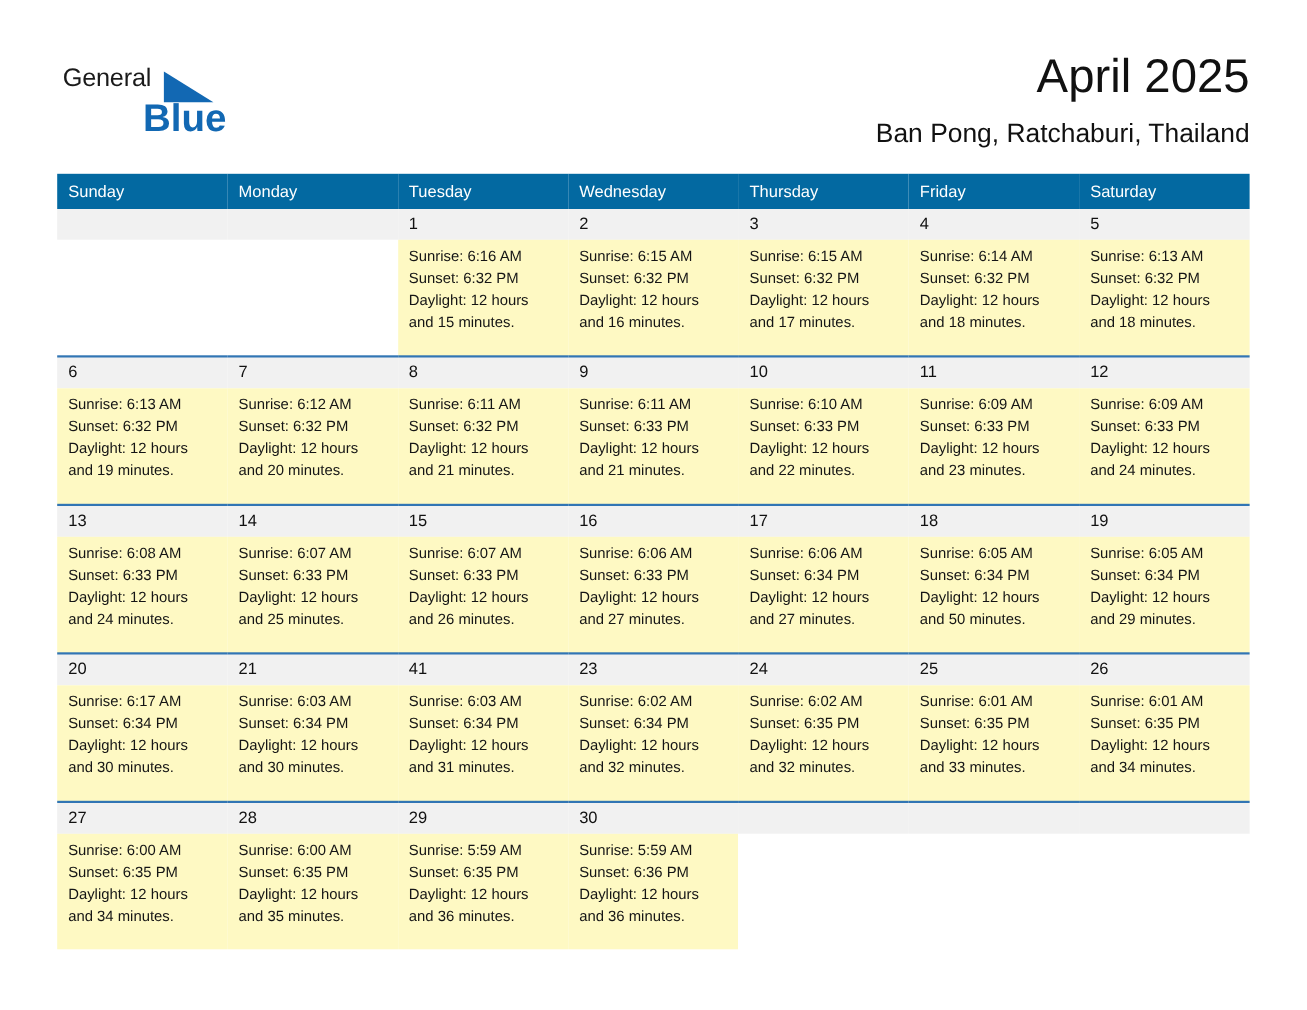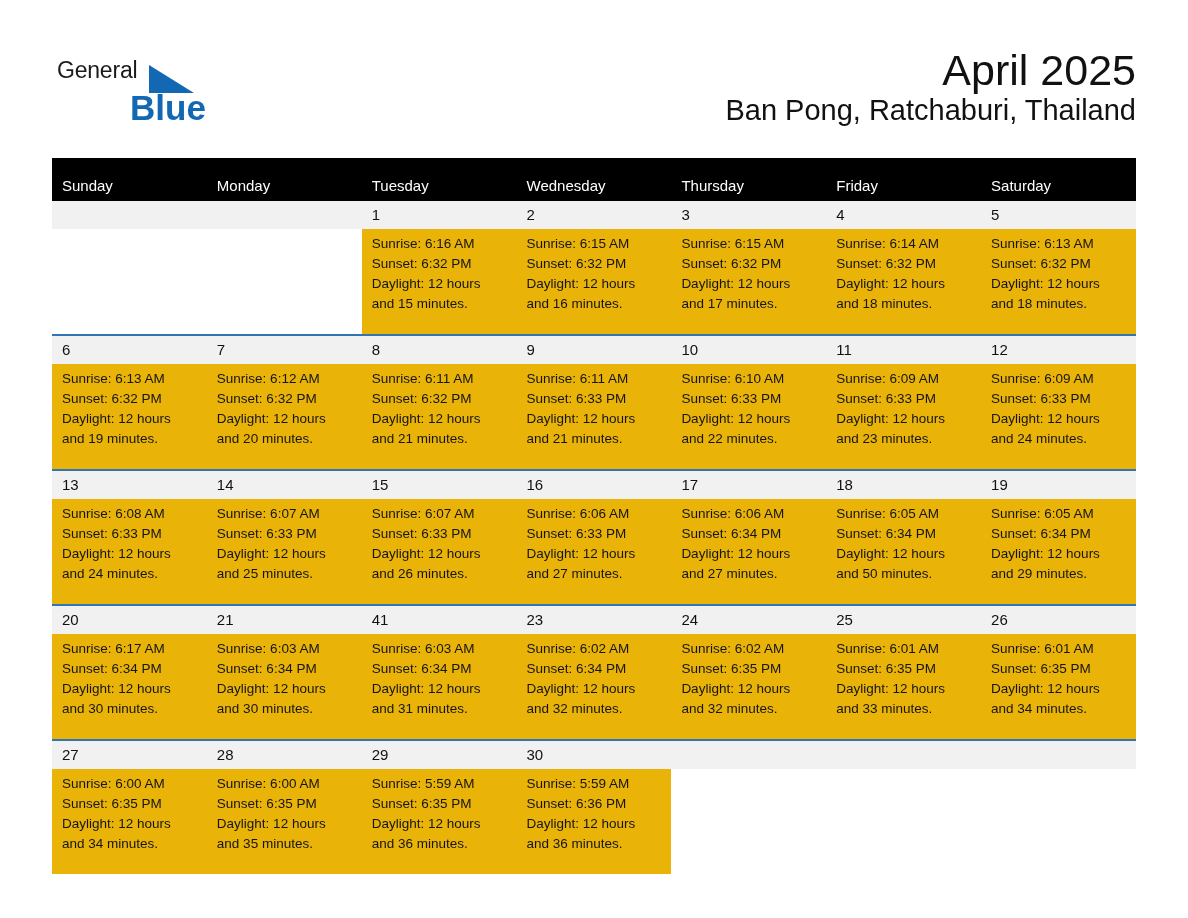--- a/index.html
+++ b/index.html
@@ -73,21 +73,22 @@
     text-align: right;
   }
   .month-title {
     font-size: 43px;
     font-weight: 400;
     color: #111111;
     line-height: 52px;
     white-space: nowrap;
   }
   .location-title {
-    font-size: 29px;
+    margin-top: 12px;
+    font-size: 24px;
     font-weight: 400;
     color: #111111;
     line-height: 28px;
     white-space: nowrap;
   }
 
   
   .calendar {
     position: absolute;
     left: 52px;
@@ -95,26 +96,26 @@
     width: 1084px;
   }
   table.cal {
     border-collapse: collapse;
     table-layout: fixed;
     width: 1084px;
   }
   table.cal col { width: 154.857px; }
 
   thead th {
-    background: #000000;
+    background: #0369a1;
     color: #ffffff;
     font-size: 15px;
     font-weight: 400;
     text-align: left;
-    padding: 18px 0 7px 10px;
+    padding: 7px 0 7px 10px;
     height: 18px;
     vertical-align: middle;
   }
 
   tr.daynum-row td {
     background: #f1f1f1;
     font-size: 15px;
     color: #111111;
     padding: 5px 0 5px 10px;
     vertical-align: top;
@@ -122,21 +123,21 @@
     height: 18px;
   }
   tr.daynum-row.ruled td {
     border-top: 2px solid #3175b4;
   }
   tr.daynum-row td.empty {
     background: #f1f1f1;
   }
 
   tr.detail-row td {
-    background: #eab308;
+    background: #fef9c3;
     font-size: 13.5px;
     color: #151515;
     padding: 5px 8px 20px 10px;
     vertical-align: top;
     line-height: 20px;
   }
   tr.detail-row td .line { display: block; white-space: nowrap; }
   tr.detail-row td.empty { background: #ffffff; }
 </style>
 </head>

